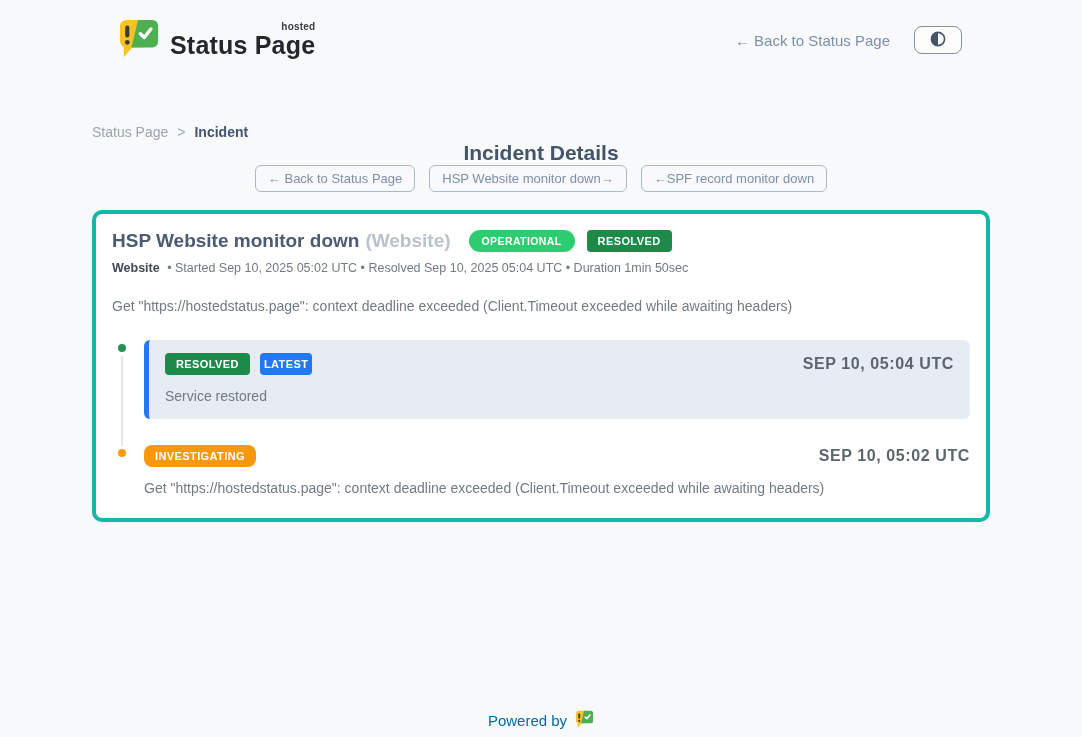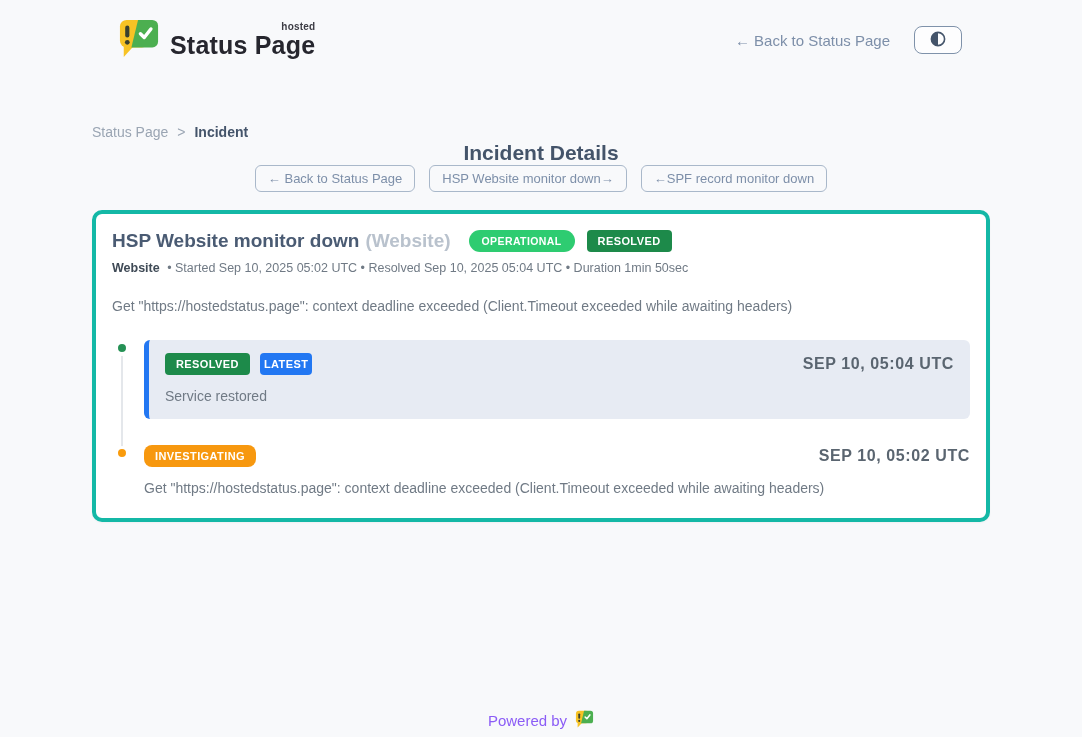--- a/index.html
+++ b/index.html
@@ -84,21 +84,21 @@
   .entry-plain { flex: 1; padding-top: 0; }
   .entry-head { display: flex; align-items: center; gap: 10px; }
   .badge-resolved { background: var(--green-dark, #1d8a4a); font-size: 11px; padding: 5px 11px; border-radius: 4px; }
   .badge-latest { background: var(--blue, #2277f2); font-size: 11px; padding: 5px 4px; border-radius: 4px; }
   .badge-investigating { background: var(--orange, #f7980f); font-size: 11px; padding: 5px 11px; border-radius: 8px; }
   .entry-time { margin-left: auto; font-size: 16px; font-weight: 700; color: #5a6570; letter-spacing: .6px; white-space: nowrap; }
   .entry-msg { margin-top: 13px; font-size: 14px; color: #707a85; }
 
   
   .footer { margin-top: 188px; text-align: center; padding-bottom: 24px; }
-  .powered { display: inline-flex; align-items: center; gap: 8px; font-size: 15px; color: #8b5cf6; cursor: pointer; text-decoration: none; }
+  .powered { display: inline-flex; align-items: center; gap: 8px; font-size: 15px; color: #0369a1; cursor: pointer; text-decoration: none; }
   .copyright { margin-top: 19px; font-size: 12px; color: #b8bfc9; }
 </style>
 </head>
 <body style="--page-bg: #f8f9fb; --green-bright: #2ecc71; --green-dark: #1d8a4a; --blue: #2277f2; --orange: #f7980f; --dot-green: #259155; --dot-orange: #f99b0c; --highlight-bg: #e7ebf3;">
 
 <div class="header">
   <div class="brand">
     <span>
       <svg width="42" height="40" viewBox="0 0 44 42">
         <rect x="2" y="2" width="30" height="29" rx="7" fill="#F7C325"></rect>

